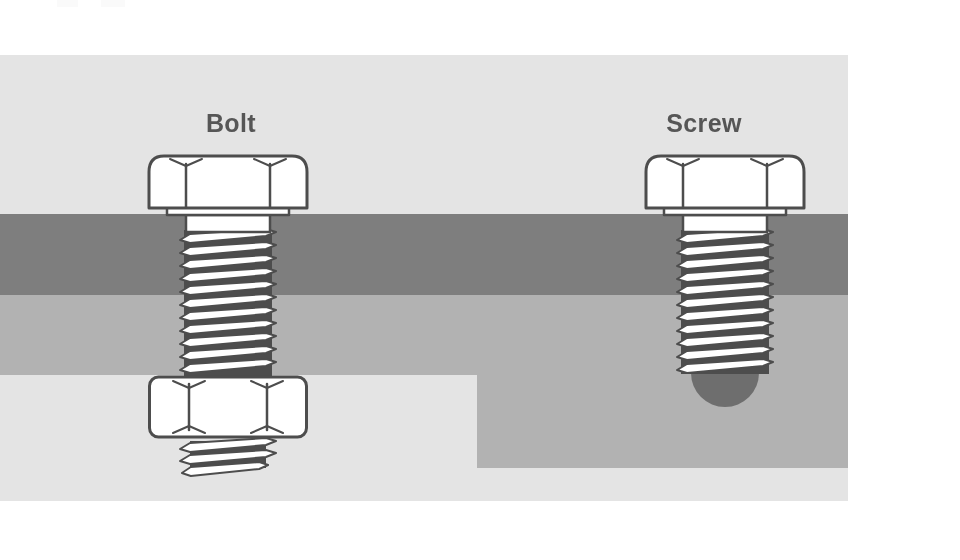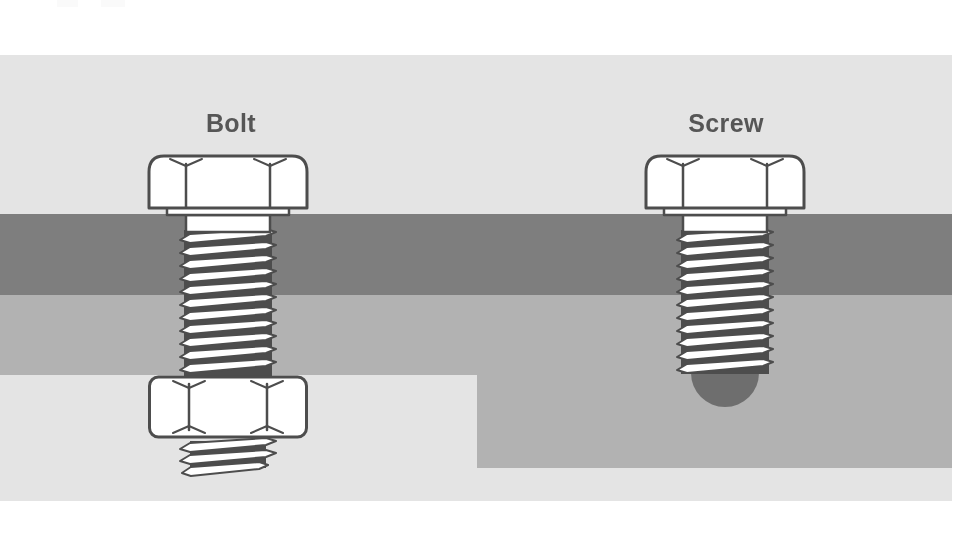--- a/index.html
+++ b/index.html
@@ -1,18 +1,18 @@
 <!DOCTYPE html>
 <html><head>
 <meta charset="utf-8">
 <style>
   html, body { margin: 0; padding: 0; background: #ffffff; }
   .stage {
     position: relative;
-    width: 952px;
+    width: 848px;
     height: 560px;
     background: #ffffff;
     overflow: hidden;
     font-family: "Liberation Sans", sans-serif;
   }
   .band { position: absolute; left: 0; width: 960px; }
   .panel-light   { top: 55px;  height: 446px; background: #e4e4e4; }
   .layer-dark    { top: 214px; height: 81px;  background: #7e7e7e; }
   .layer-mid     { top: 295px; height: 80px;  background: #b2b2b2; }
   .layer-mid-step{ position: absolute; left: 477px; top: 375px; width: 483px; height: 93px; background: #b2b2b2; }
@@ -23,21 +23,21 @@
     position: absolute;
     top: 109px;
     transform: translateX(-50%);
     font-size: 25px;
     font-weight: 600;
     letter-spacing: 0.4px;
     color: #565656;
     white-space: nowrap;
   }
   .label-bolt  { left: 231px; }
-  .label-screw { left: 726px; }
+  .label-screw { left: 704px; }
   svg.illustration { position: absolute; left: 0; top: 0; }
 </style>
 </head>
 <body>
 
 <div class="stage">
 
   <div class="band panel-light"></div>
   <div class="band layer-dark"></div>
   <div class="band layer-mid"></div>

